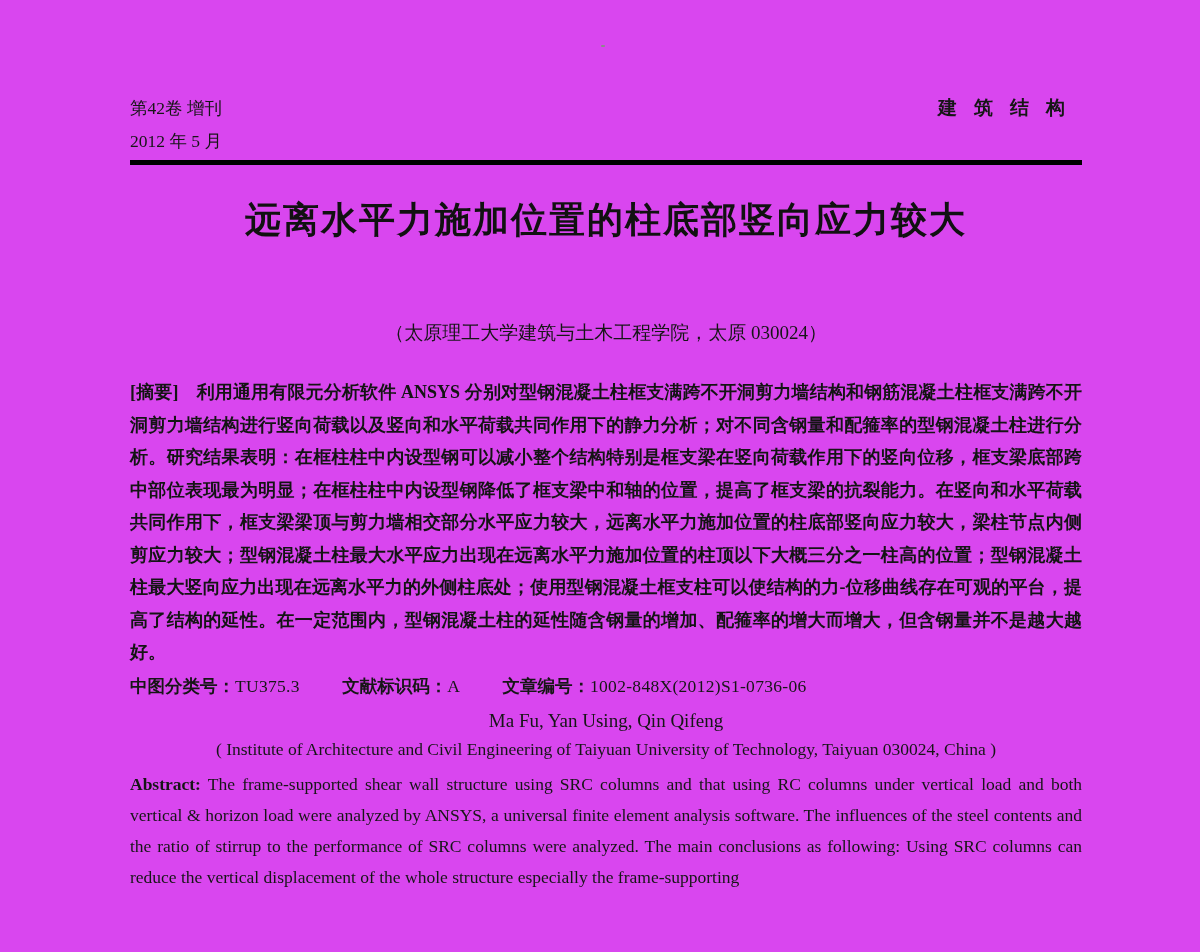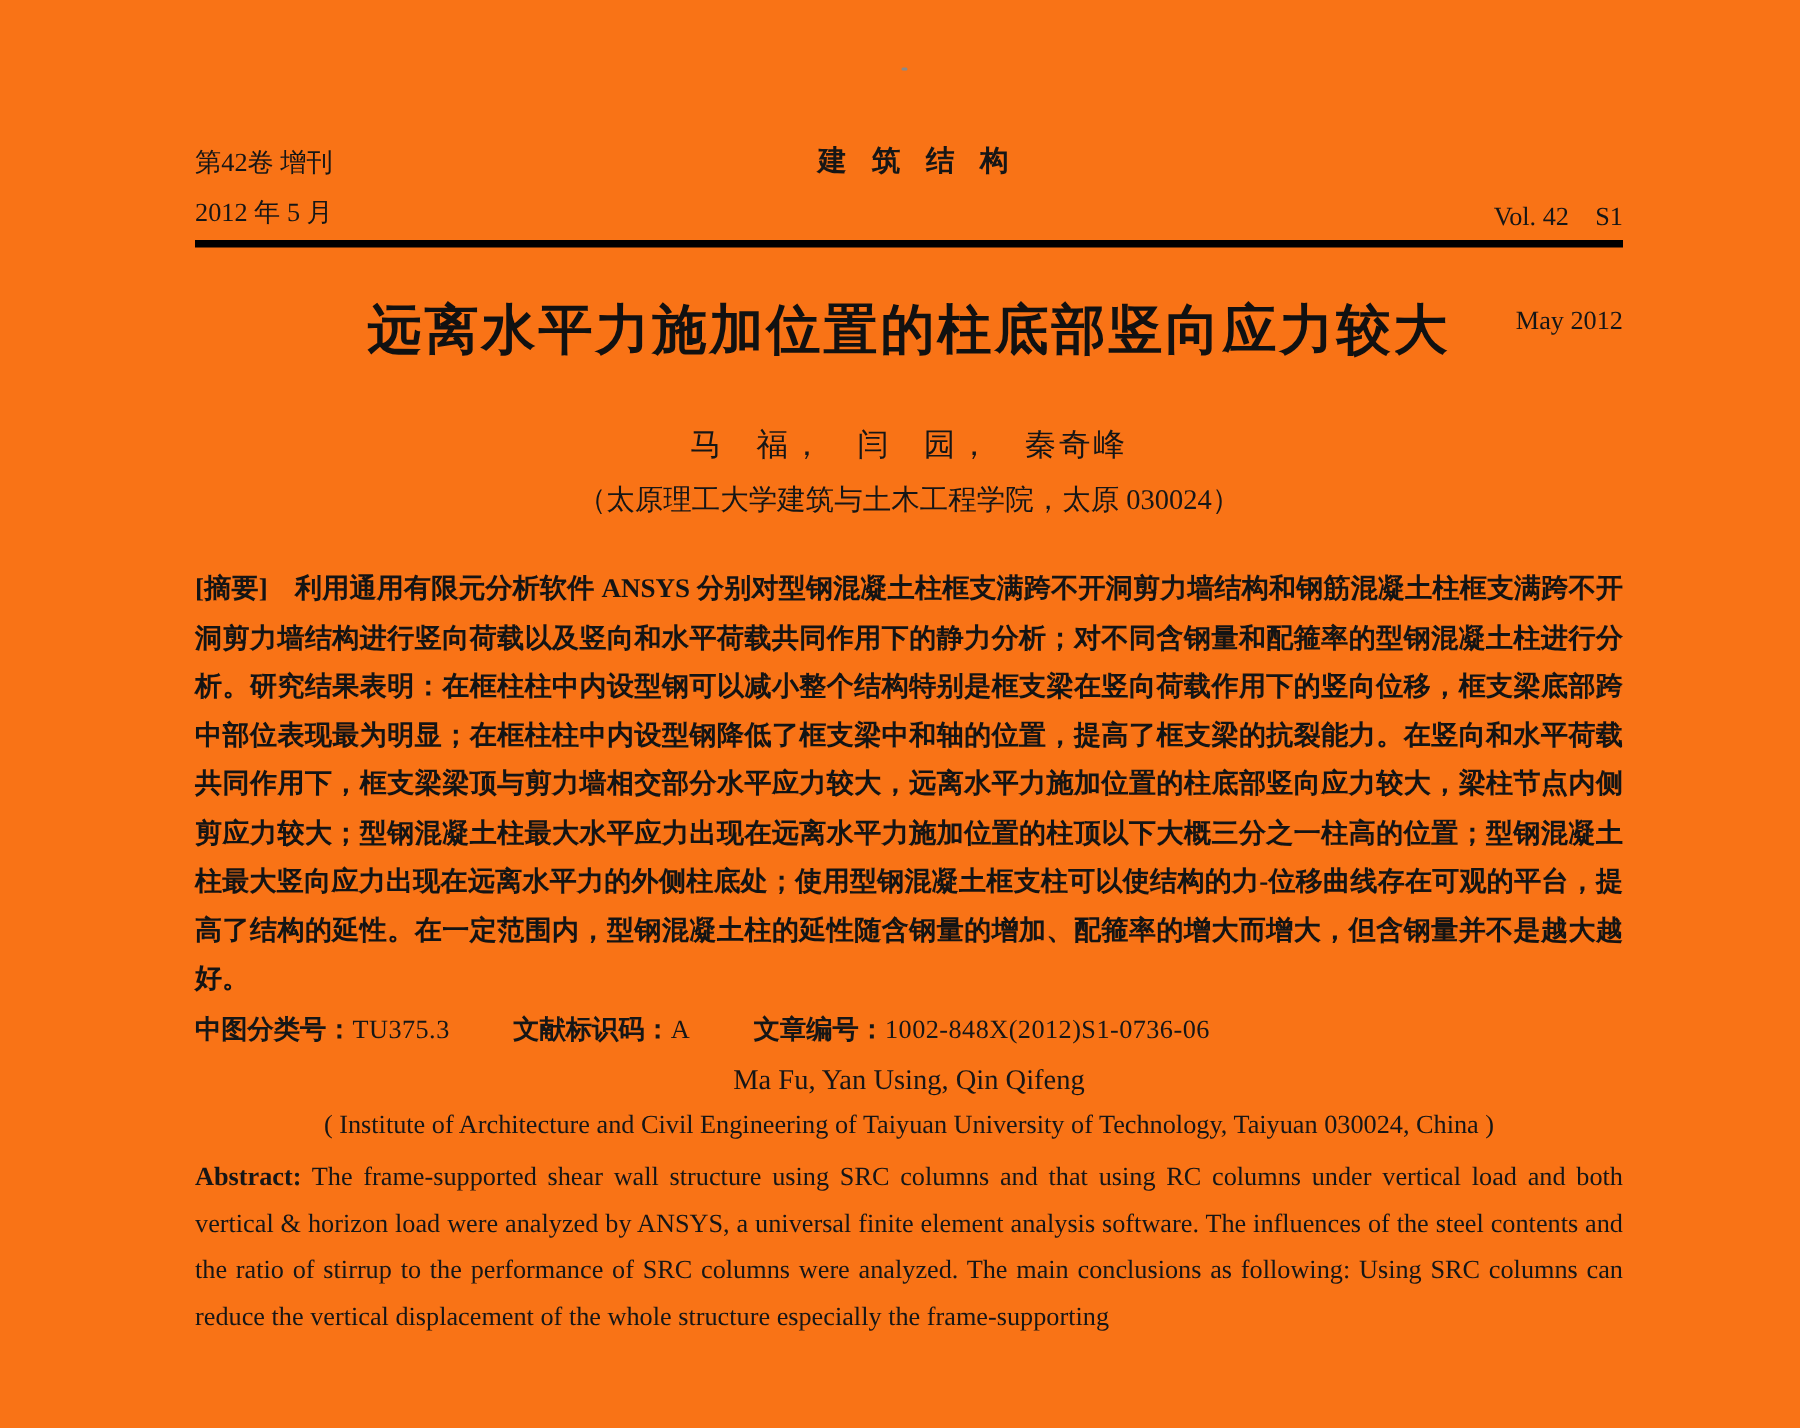--- a/index.html
+++ b/index.html
@@ -1,20 +1,20 @@
 <!DOCTYPE html>
 <html><head>
 <meta charset="utf-8">
 <style>
   html,body{margin:0;padding:0;background:#e9e9e9;}
   .page{
     position:relative;
     width:1200px;height:952px;
     margin:0 auto;
-    background:#f97316;
+    background:#d946ef;
     color:#161616;
     font-family:"Liberation Serif","DejaVu Serif",serif;
     overflow:hidden;
   }
   .speck{
     position:absolute;left:601px;top:45px;width:4px;height:2px;
     background:#8a8a8a;border-radius:2px;
   }
   
   .journal-header{
@@ -99,31 +99,26 @@
   <div class="speck"></div>
 
   <header class="journal-header">
     <div class="jh-left">
       <div>第42卷 增刊</div>
       <div>2012 年 5 月</div>
     </div>
     <div class="jh-center">
       <div class="jh-cn">建筑结构</div>
     </div>
-    <div class="jh-right">
-      <div>Vol. 42    S1</div>
-      <div>May 2012</div>
-    </div>
   </header>
 
   <div class="rule"></div>
 
   <h1 class="title">远离水平力施加位置的柱底部竖向应力较大</h1>
 
-  <div class="authors">马 福， 闫 园， 秦奇峰</div>
 
   <div class="affiliation">（太原理工大学建筑与土木工程学院，太原 030024）</div>
 
   <div class="body-col">
 
     <p class="abstract"><span class="lbl">[摘要]</span> <span>利用通用有限元分析软件 ANSYS 分别对型钢混凝土柱框支满跨不开洞剪力墙结构和钢筋混凝土柱框支满跨不开洞剪力墙结构进行竖向荷载以及竖向和水平荷载共同作用下的静力分析；对不同含钢量和配箍率的型钢混凝土柱进行分析。研究结果表明：在框柱柱中内设型钢可以减小整个结构特别是框支梁在竖向荷载作用下的竖向位移，框支梁底部跨中部位表现最为明显；在框柱柱中内设型钢降低了框支梁中和轴的位置，提高了框支梁的抗裂能力。在竖向和水平荷载共同作用下，框支梁梁顶与剪力墙相交部分水平应力较大，远离水平力施加位置的柱底部竖向应力较大，梁柱节点内侧剪应力较大；型钢混凝土柱最大水平应力出现在远离水平力施加位置的柱顶以下大概三分之一柱高的位置；型钢混凝土柱最大竖向应力出现在远离水平力的外侧柱底处；使用型钢混凝土框支柱可以使结构的力-位移曲线存在可观的平台，提高了结构的延性。在一定范围内，型钢混凝土柱的延性随含钢量的增加、配箍率的增大而增大，但含钢量并不是越大越好。</span></p>
 
 
     <p class="meta-line">
       <span class="meta-group"><span class="lbl">中图分类号：</span><span class="val">TU375.3</span></span>

